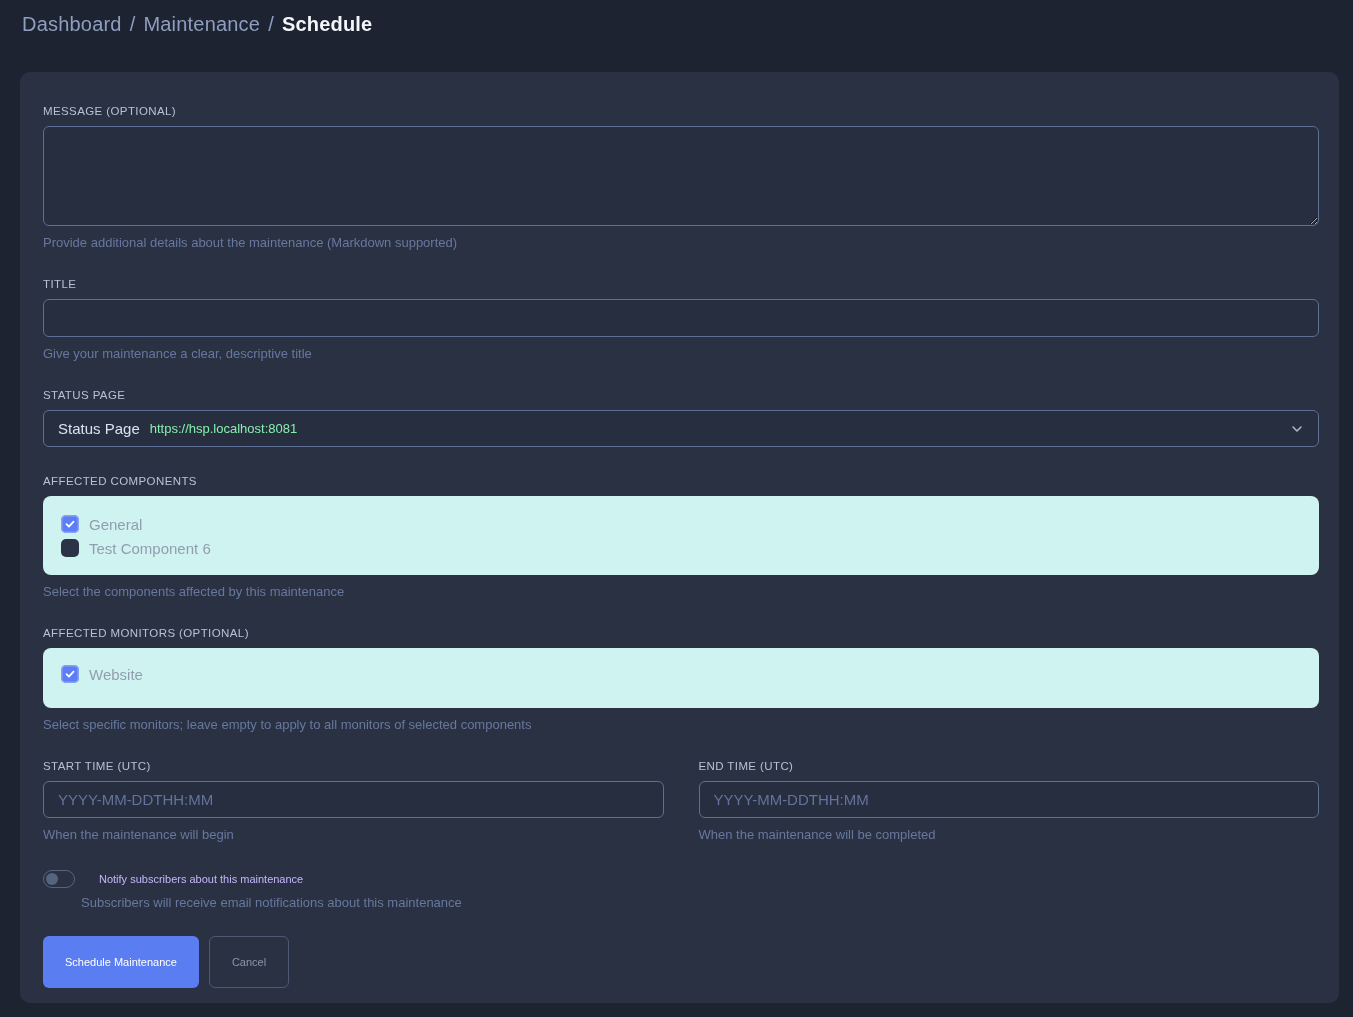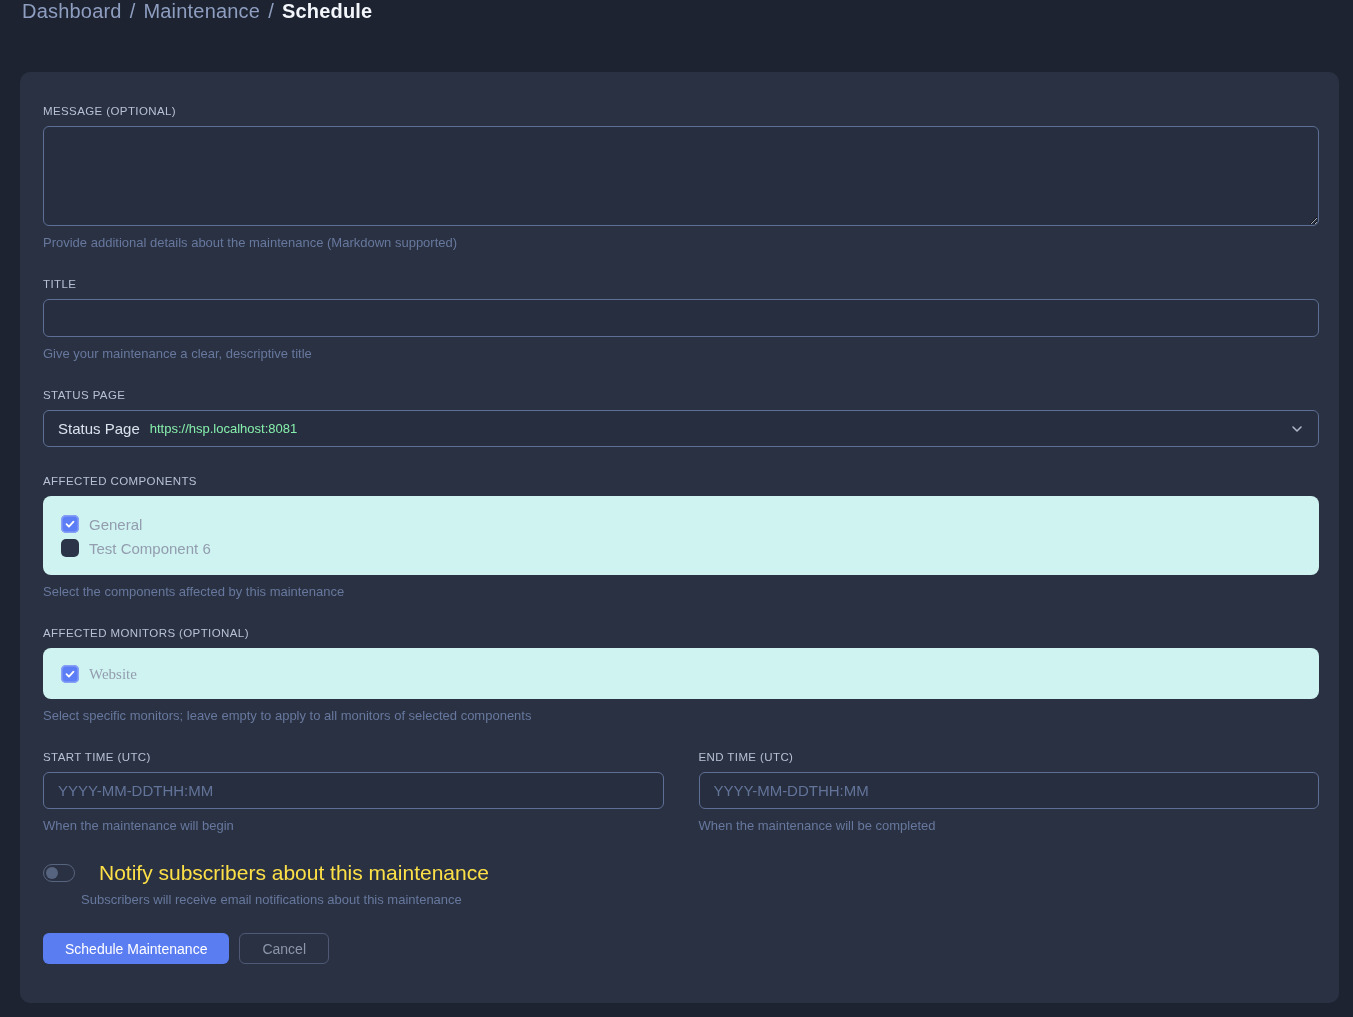--- a/index.html
+++ b/index.html
@@ -8,21 +8,21 @@
     background: #1d2330;
     font-family: "Liberation Sans", sans-serif;
     color: #e7ecf5;
     overflow: hidden;
   }
 
   
   .topbar {
     height: 48px;
     display: flex;
-    align-items: flex-start;
+    align-items: center;
     padding: 0 22px;
   }
   .breadcrumb { font-size: 20px; letter-spacing: 0.2px; display: flex; align-items: center; gap: 8px; }
   .crumb { color: #8e9ec0; cursor: pointer; }
   .crumb-sep { color: #8e9ec0; }
   .crumb-current { color: #f3f6fb; font-weight: 700; }
 
   
   .card {
     margin: 24px 14px 0 20px;
@@ -153,36 +153,36 @@
     left: 2px;
     top: 50%;
     transform: translateY(-50%);
     width: 12px;
     height: 12px;
     border-radius: 50%;
     background: #57647f;
   }
   .toggle-label {
     margin-left: 24px;
-    font-size: 21px;
-    color: #fde047;
+    font-size: 11px;
+    color: #c4b5fd;
   }
   .toggle-helper {
     margin-left: 38px;
     margin-top: 7px;
     font-size: 13px;
     color: #67789e;
   }
 
   
   .actions { display: flex; align-items: center; }
   .btn {
-    height: 31px;
+    height: 52px;
     border-radius: 6px;
-    font-size: 14px;
+    font-size: 11px;
     font-family: "Liberation Sans", sans-serif;
     cursor: pointer;
     padding: 0 22px;
   }
   .btn-primary {
     background: #5b7df2;
     border: none;
     color: #ffffff;
   }
   .btn-secondary {
@@ -248,21 +248,21 @@
           
         </span>
         <span class="checkbox-label">Test Component 6</span>
       </div>
     </div>
     <div class="helper">Select the components affected by this maintenance</div>
   </div>
 
   <div class="field">
     <label class="field-label">AFFECTED MONITORS (OPTIONAL)</label>
-    <div class="checkbox-panel" style="padding-top:14px; padding-bottom:13px;font-family:Liberation Serif, serif;">
+    <div class="checkbox-panel" style="padding-top:14px; padding-bottom:22px;">
       <div class="checkbox-row">
         <span class="checkbox checked">
           <svg class="check" width="12" height="12" viewBox="0 0 12 12">
               <path d="M2.5 6.2l2.4 2.4 4.6-5" fill="none" stroke="#ffffff" stroke-width="1.8" stroke-linecap="round" stroke-linejoin="round"></path>
             </svg>
         </span>
         <span class="checkbox-label">Website</span>
       </div>
     </div>
     <div class="helper">Select specific monitors; leave empty to apply to all monitors of selected components</div>

